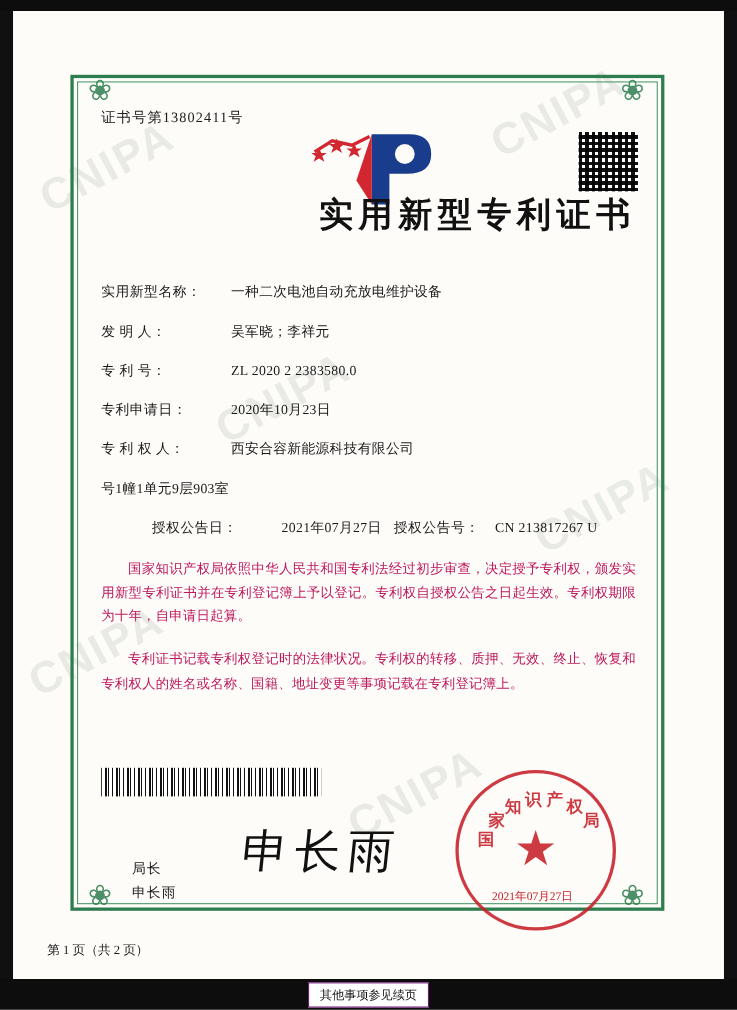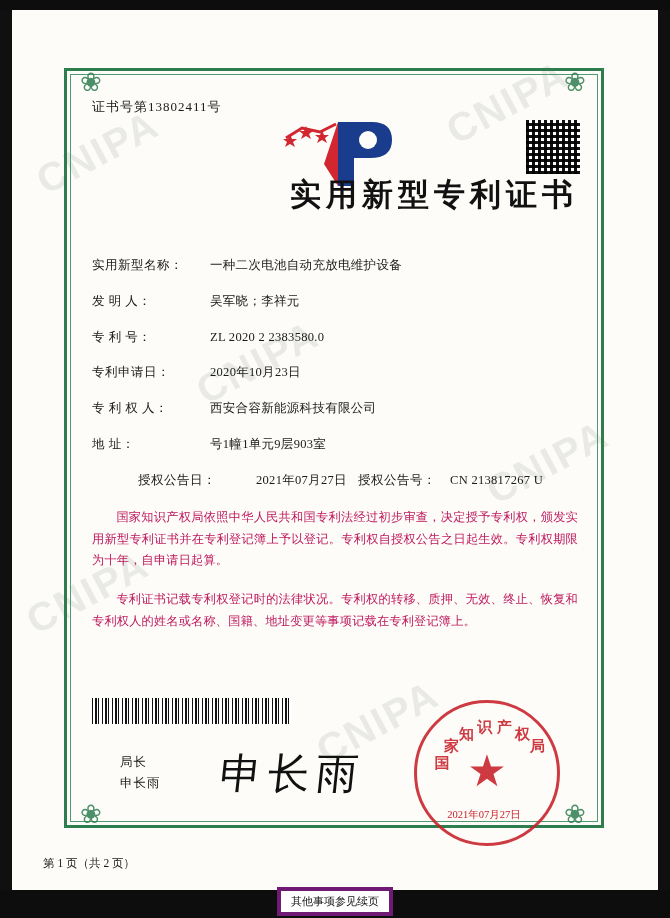--- a/index.html
+++ b/index.html
@@ -258,21 +258,21 @@
     top: 798px;
     width: 140px;
     text-align: center;
     font-size: 10.5px;
     color: #c8202a;
   }
 
   .signer {
     position: absolute;
     left: 108px;
-    top: 742px;
+    top: 770px;
     font-size: 12.5px;
     line-height: 1.65;
     color: #1a1a1a;
     letter-spacing: 1px;
   }
   .signature {
     position: absolute;
     left: 208px;
     top: 736px;
     font-size: 42px;
@@ -293,21 +293,21 @@
   }
 
   .footer-note {
     position: absolute;
     left: 50%;
     bottom: 2px;
     transform: translateX(-50%);
     font-size: 11px;
     color: #111;
     background: #ffffff;
-    border: 4px solid #701a75;
+    border: 1px solid #701a75;
     padding: 3px 10px;
     white-space: nowrap;
   }
 </style>
 </head>
 <body>
 
 <div id="page">
 
   <div class="bar-top"></div>
@@ -374,21 +374,20 @@
           <div class="label">专利申请日：</div>
           <div class="val">2020年10月23日</div>
         </div>
 
         <div class="row">
           <div class="label">专 利 权 人：</div>
           <div class="val">西安合容新能源科技有限公司</div>
         </div>
 
         <div class="row">
-          <div class="label">地 址：</div>
           <div class="val">
             <span class="cont">号1幢1单元9层903室</span>
           </div>
         </div>
 
         <div class="row two">
           <div class="half">
             <div class="label">授权公告日：</div>
             <div class="val">2021年07月27日</div>
           </div>

